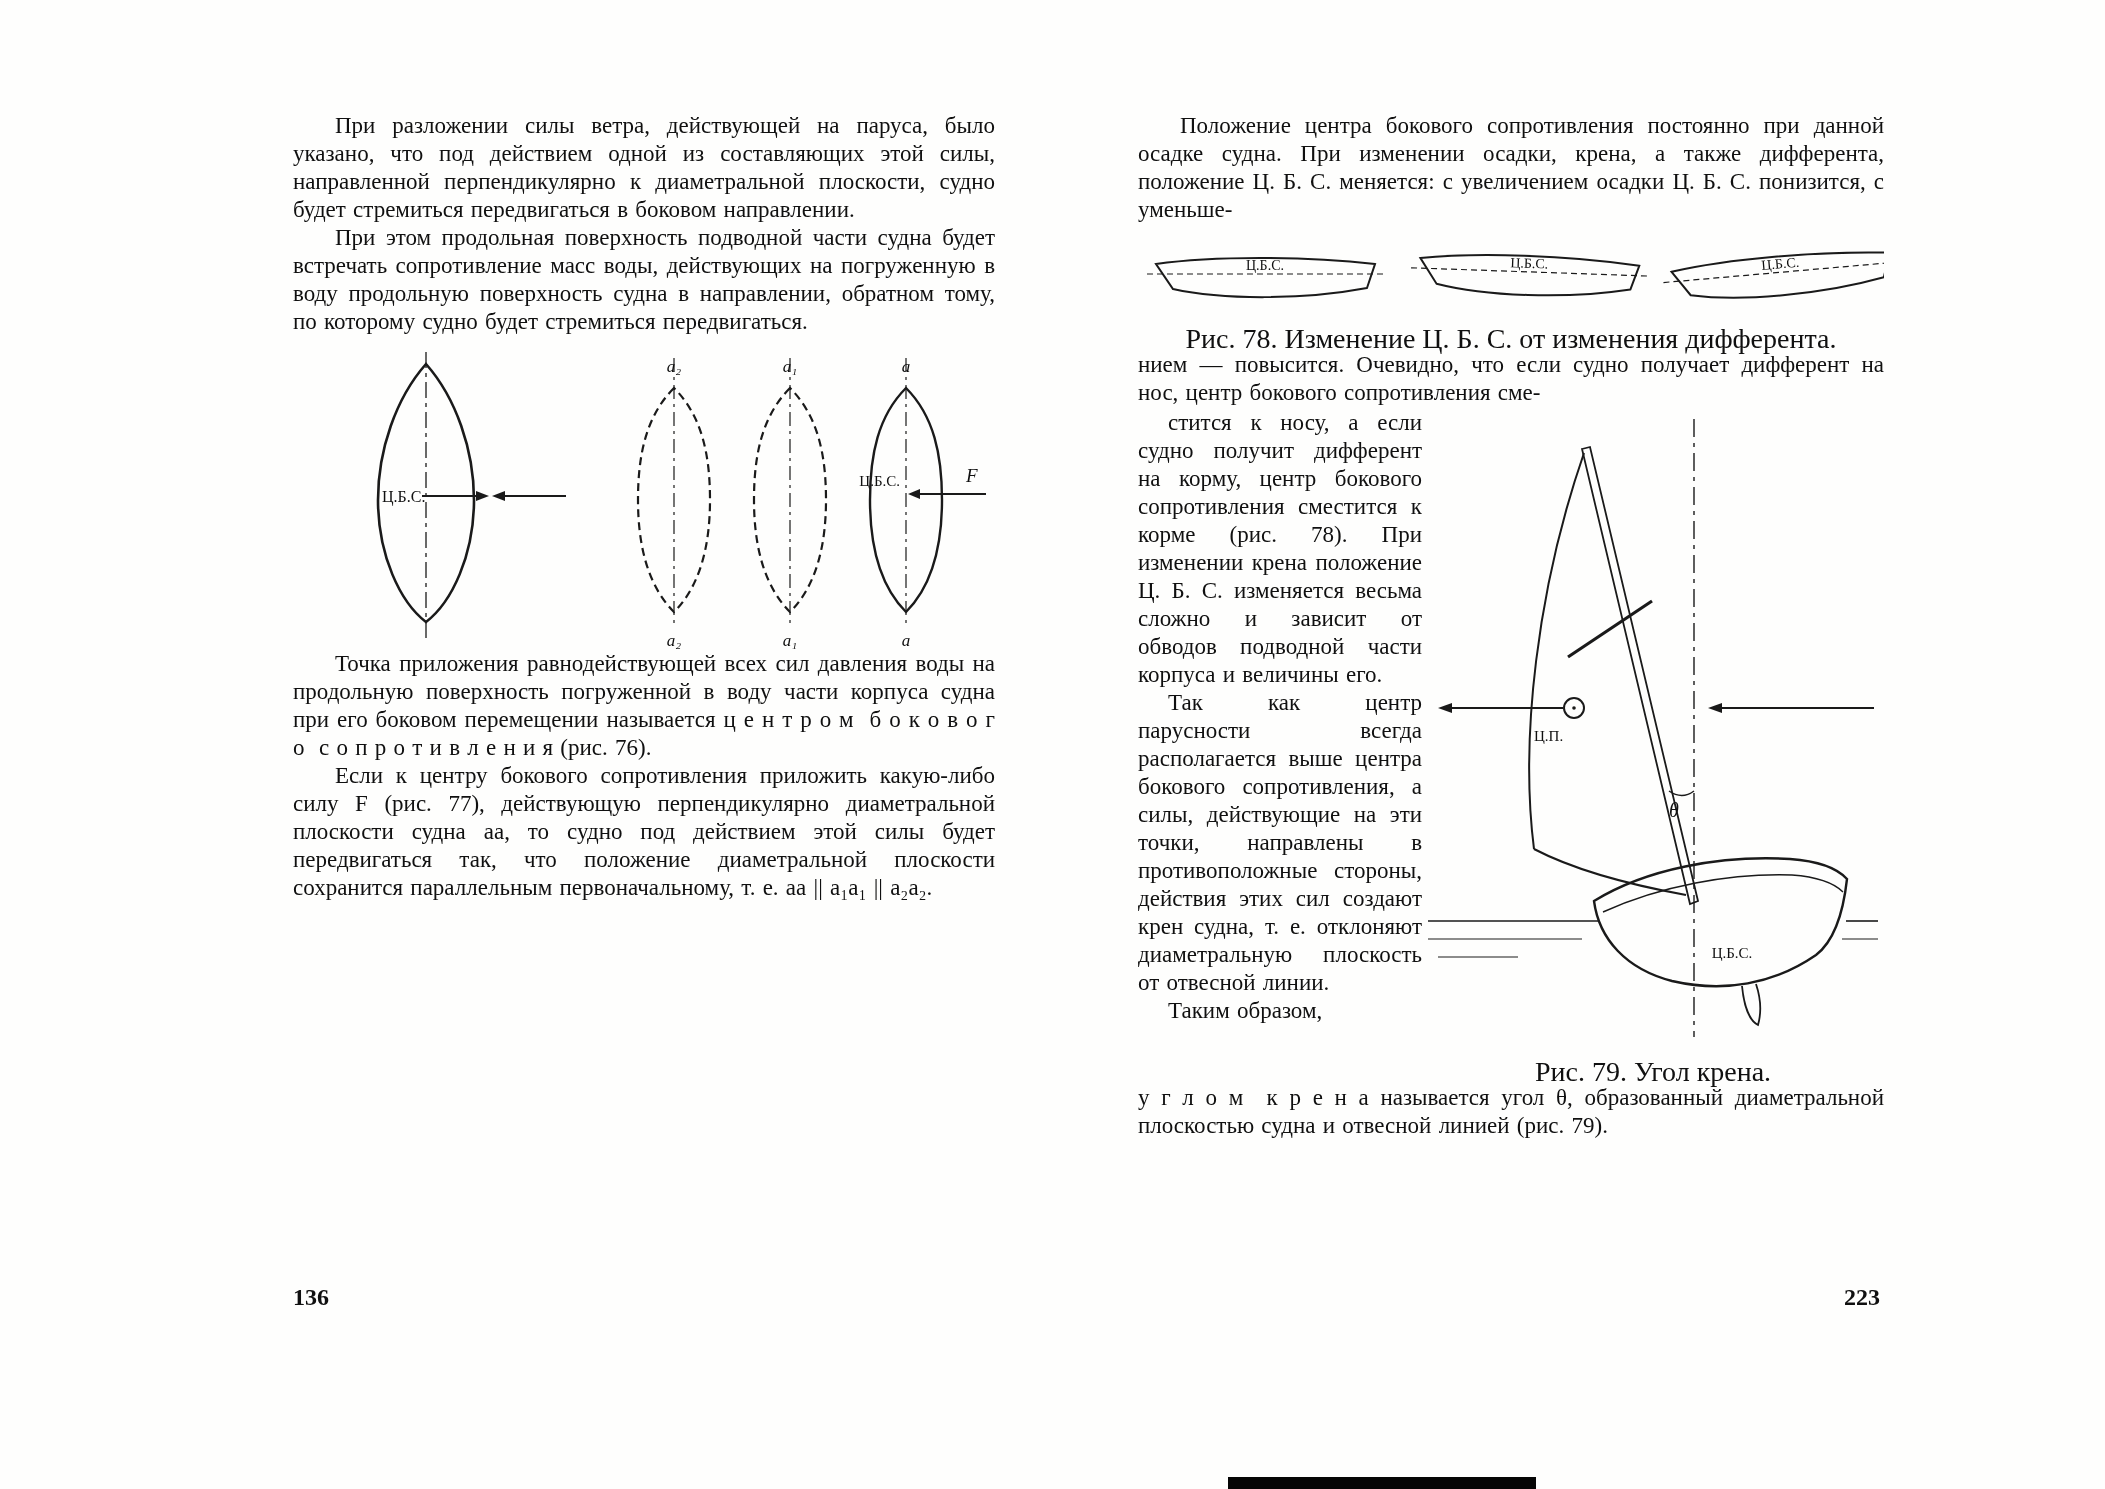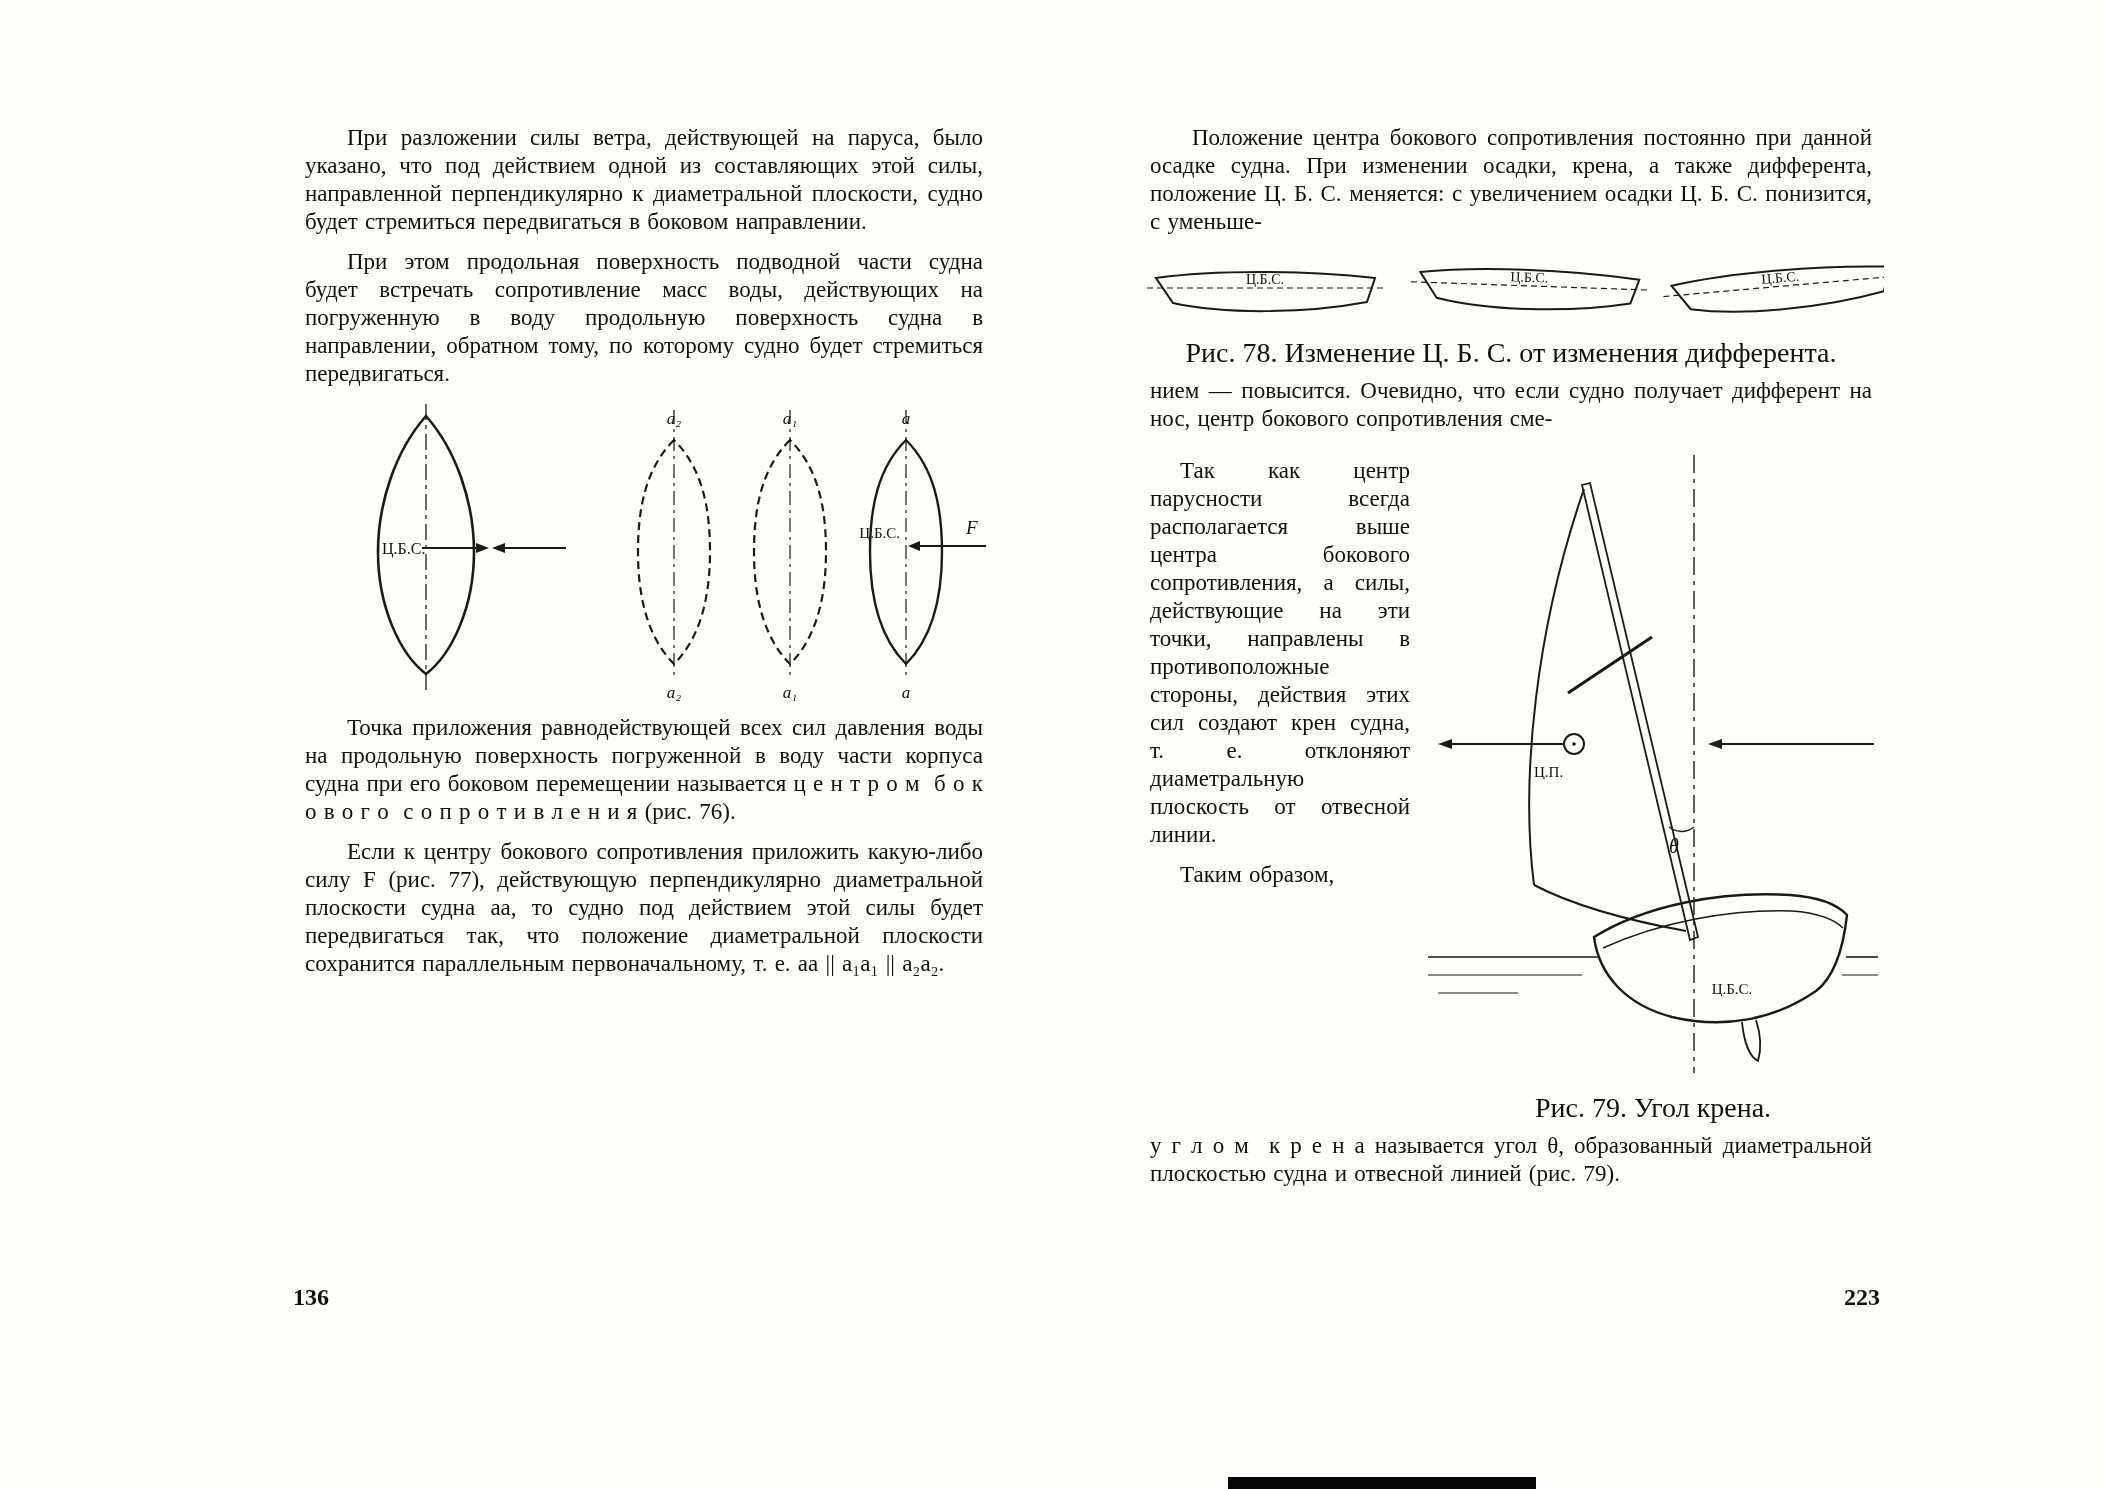--- a/index.html
+++ b/index.html
@@ -6,21 +6,21 @@
   body{
     width:2105px;height:1489px;position:relative;overflow:hidden;
     background:#fefefd;color:#101010;
     font-family:"Liberation Serif","DejaVu Serif",serif;
   }
   .page{position:absolute;top:112px;height:1230px;}
   .page-left{left:293px;width:702px;}
   .page-right{left:1138px;width:746px;}
 
   p.body{
-    margin:12px;font-size:23px;line-height:28px;text-align:justify;
+    margin:0;font-size:23px;line-height:28px;text-align:justify;
     text-indent:42px;word-spacing:1.5px;
   }
   p.noindent{text-indent:0;}
 
   .figrow{display:flex;justify-content:space-between;align-items:flex-start;margin-top:14px;}
   figure{margin:0;display:flex;flex-direction:column;align-items:center;justify-content:center;}
   .caption{
     font-size:28px;line-height:25px;text-align:center;margin-top:22px;
   }
   .fig76-box{width:280px;}
@@ -129,20 +129,21 @@
         <text class="lbl" x="112" y="26" font-size="14" text-anchor="middle">Ц.Б.С.</text>
       </g>
     </svg>
     <div class="caption">Рис. 78. Изменение Ц. Б. С. от изменения дифферента.</div>
   </div>
 
   <p class="body noindent cont">нием — повысится. Очевидно, что если судно получает дифферент на нос, центр бокового сопротивления сме-</p>
 
   <div class="wrapzone">
     <div class="narrow">
+      <p class="body noindent">стится к носу, а если судно получит дифферент на корму, центр бокового сопротивления сместится к корме (рис. 78). При изменении крена положение Ц. Б. С. изменяется весьма сложно и зависит от обводов подводной части корпуса и величины его.</p>
       <p class="body">Так как центр парусности всегда располагается выше центра бокового сопротивления, а силы, действующие на эти точки, направлены в противоположные стороны, действия этих сил создают крен судна, т. е. отклоняют диаметральную плоскость от отвесной линии.</p>
       <p class="body">Таким образом,</p>
     </div>
 
     <figure class="fig79-box">
       <svg width="462" height="640" viewBox="0 0 462 640">
 
         <line class="ln" x1="272" y1="10" x2="272" y2="628" stroke-width="1.4" stroke-dasharray="18 6 4 6"></line>
 
         <path class="ln" stroke-width="1.8" d="M160,40 L168,38 L276,492 L268,495 Z"></path>

